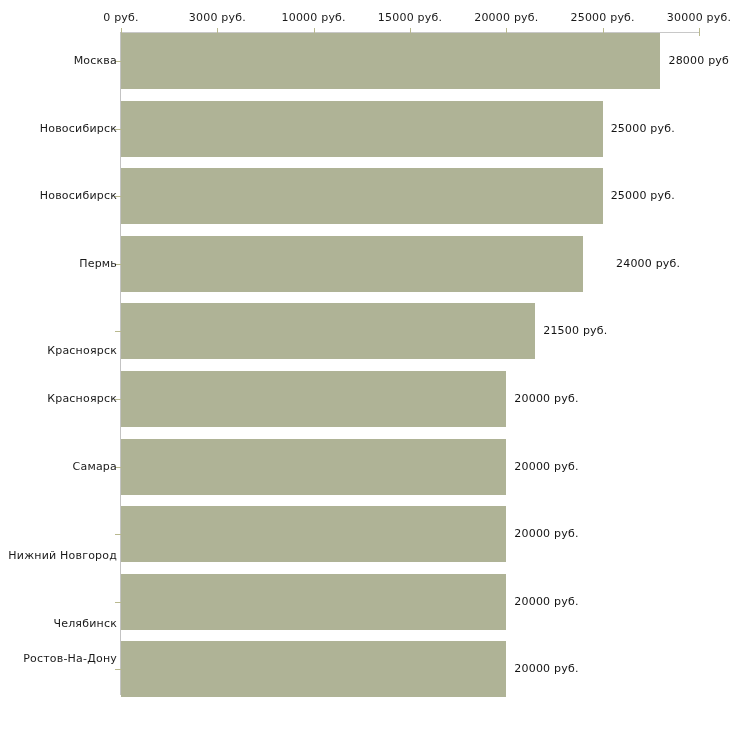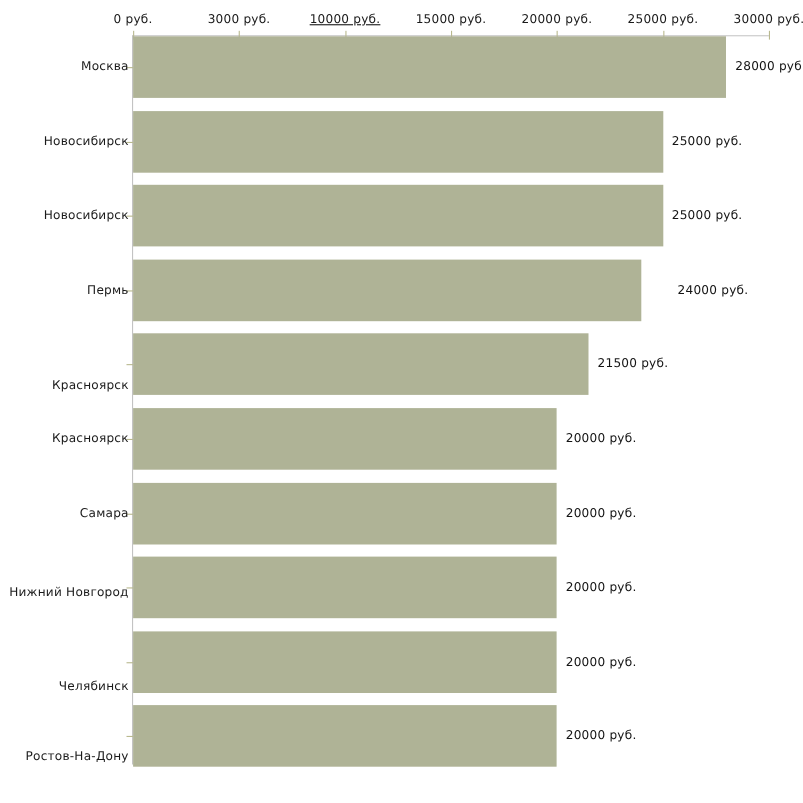--- a/index.html
+++ b/index.html
@@ -107,21 +107,21 @@
       <div class="tick-mark" style="left: 313.667px;"></div>
       <div class="tick-mark" style="left: 410px;"></div>
       <div class="tick-mark" style="left: 506.333px;"></div>
       <div class="tick-mark" style="left: 602.667px;"></div>
       <div class="tick-mark" style="left: 699px;"></div>
     </div>
 
   <div id="xticklabels">
       <div class="tick-label" style="left: 121px;">0 руб.</div>
       <div class="tick-label" style="left: 217.333px;">3000 руб.</div>
-      <div class="tick-label" style="left: 313.667px; text-decoration: underline;">10000 руб.</div>
+      <div class="tick-label" style="left: 313.667px;">10000 руб.</div>
       <div class="tick-label" style="left: 410px;">15000 руб.</div>
       <div class="tick-label" style="left: 506.333px;">20000 руб.</div>
       <div class="tick-label" style="left: 602.667px;">25000 руб.</div>
       <div class="tick-label" style="left: 699px;">30000 руб.</div>
     </div>
 
   <div id="yticks">
       <div class="ytick-mark" style="top: 61px;"></div>
       <div class="ytick-mark" style="top: 129px;"></div>
       <div class="ytick-mark" style="top: 196px;"></div>
@@ -135,23 +135,23 @@
     </div>
 
   <div id="catlabels">
       <div class="cat-label" style="top: 54px;">Москва</div>
       <div class="cat-label" style="top: 121.6px;">Новосибирск</div>
       <div class="cat-label" style="top: 189.2px;">Новосибирск</div>
       <div class="cat-label" style="top: 256.8px;">Пермь</div>
       <div class="cat-label" style="top: 344px;">Красноярск</div>
       <div class="cat-label" style="top: 392px;">Красноярск</div>
       <div class="cat-label" style="top: 459.6px; padding-left: 11px;">Самара</div>
-      <div class="cat-label" style="top: 532px;">Нижний Новгород</div>
+      <div class="cat-label" style="top: 549px;">Нижний Новгород</div>
       <div class="cat-label" style="top: 617px;">Челябинск</div>
-      <div class="cat-label" style="top: 681px; text-align: right;">Ростов-На-Дону</div>
+      <div class="cat-label" style="top: 652px; text-align: right;">Ростов-На-Дону</div>
     </div>
 
   <div id="bars">
       <div class="bar" style="top: 33px; height: 56px; width: 539.467px; background: rgb(175, 179, 150);"></div>
       <div class="bar" style="top: 100.6px; height: 56px; width: 481.667px; background: rgb(175, 179, 150);"></div>
       <div class="bar" style="top: 168.2px; height: 56px; width: 481.667px; background: rgb(175, 179, 150);"></div>
       <div class="bar" style="top: 235.8px; height: 56px; width: 462.4px; background: rgb(175, 179, 150);"></div>
       <div class="bar" style="top: 303.4px; height: 56px; width: 414.233px; background: rgb(175, 179, 150);"></div>
       <div class="bar" style="top: 371px; height: 56px; width: 385.333px; background: rgb(175, 179, 150);"></div>
       <div class="bar" style="top: 438.6px; height: 56px; width: 385.333px; background: rgb(175, 179, 150);"></div>

